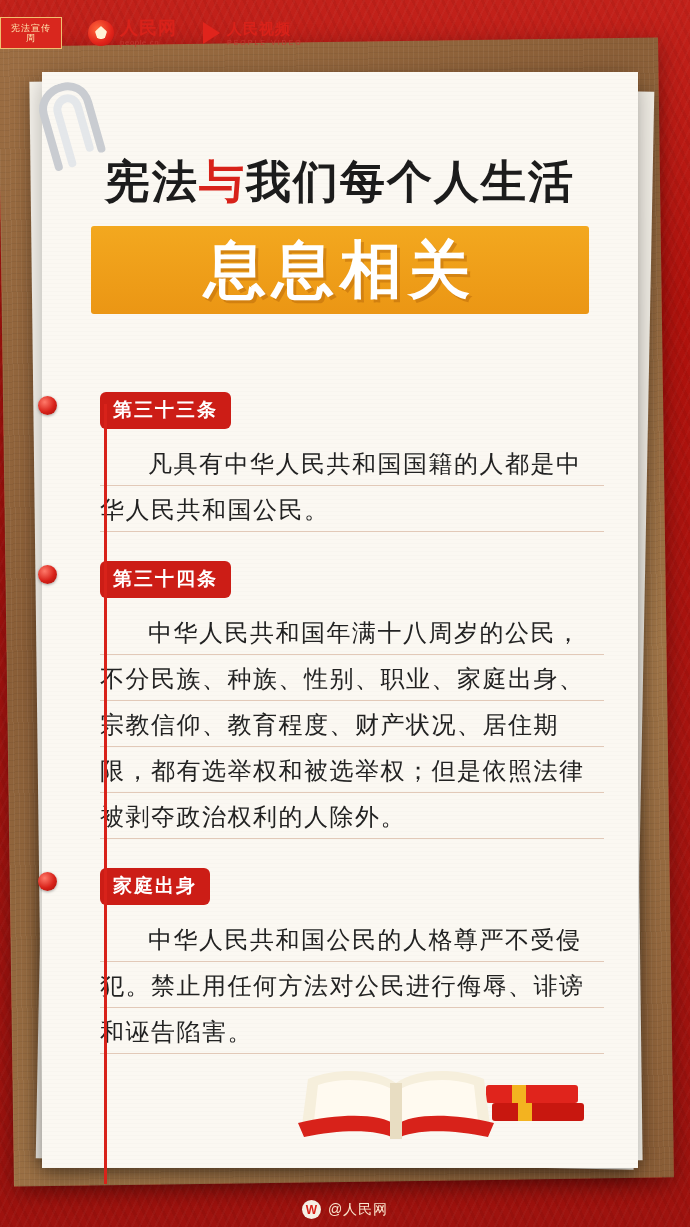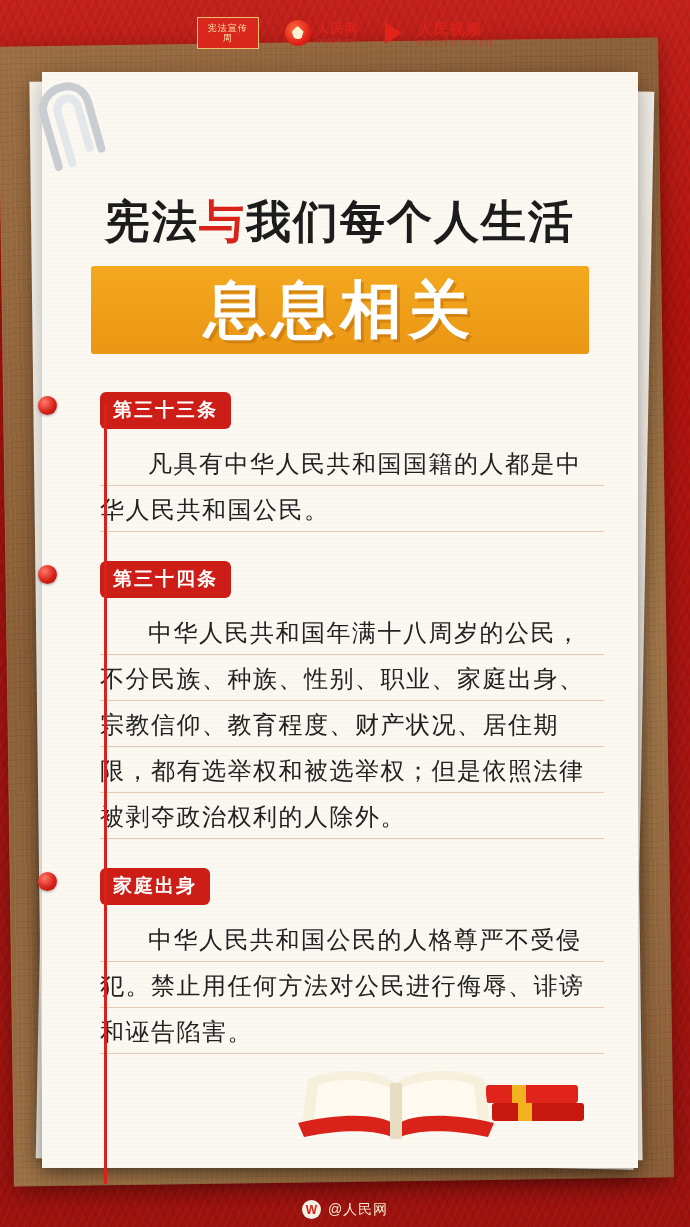--- a/index.html
+++ b/index.html
@@ -84,21 +84,20 @@
   }
 
   
   .brandbar {
     position: absolute;
     left: 0; top: 0;
     width: 690px;
     height: 66px;
     display: flex;
     align-items: center;
-    justify-content: center;
     gap: 26px;
     z-index: 40;
   }
   .brand-badge {
     background: #d9271e;
     color: #ffe8b0;
     font-size: 9px;
     letter-spacing: 1px;
     padding: 5px 7px;
     line-height: 1.15;
@@ -125,35 +124,35 @@
     border-radius: 50% 50% 45% 45%;
     background: #fff3d6;
     clip-path: polygon(50% 0%, 100% 42%, 80% 100%, 20% 100%, 0% 42%);
   }
   .pl-text {
     display: flex;
     flex-direction: column;
     line-height: 1;
   }
   .pl-cn {
-    font-size: 13px;
+    font-size: 18px;
     font-weight: bold;
     color: #d8221a;
     letter-spacing: 1px;
   }
   .pl-en {
     font-size: 8px;
     color: #c23a31;
     letter-spacing: .5px;
     margin-top: 2px;
   }
   .brand-video {
     display: flex;
     align-items: center;
-    gap: 16px;
+    gap: 7px;
   }
   .pv-play {
     width: 0; height: 0;
     border-left: 17px solid #e0241c;
     border-top: 11px solid transparent;
     border-bottom: 11px solid transparent;
   }
   .pv-text { display: flex; flex-direction: column; line-height: 1; }
   .pv-cn { font-size: 15px; font-weight: bold; color: #d8221a; letter-spacing: 1px; }
   .pv-en { font-size: 7px; color: #c23a31; letter-spacing: 2px; margin-top: 3px; }
@@ -167,21 +166,21 @@
     height: 86px;
     z-index: 45;
     transform: rotate(-16deg);
   }
 
   
   .headline {
     position: absolute;
     left: 42px; top: 72px;
     width: 596px;
-    padding-top: 120px;
+    padding-top: 80px;
     text-align: center;
     z-index: 30;
   }
   .headline-1 {
     font-family: "DejaVu Sans", sans-serif;
     font-size: 45px;
     font-weight: bold;
     letter-spacing: 2px;
     color: #1c1c1c;
     display: inline-block;

